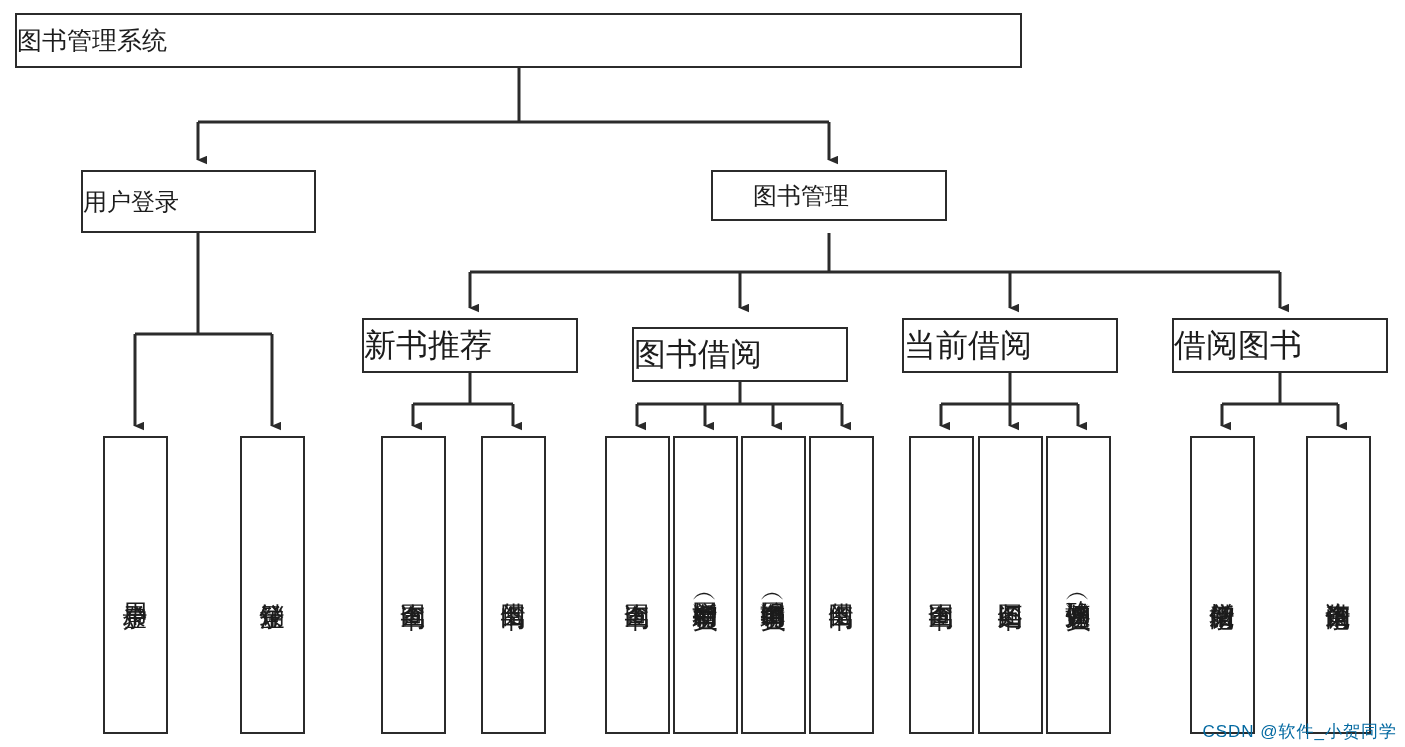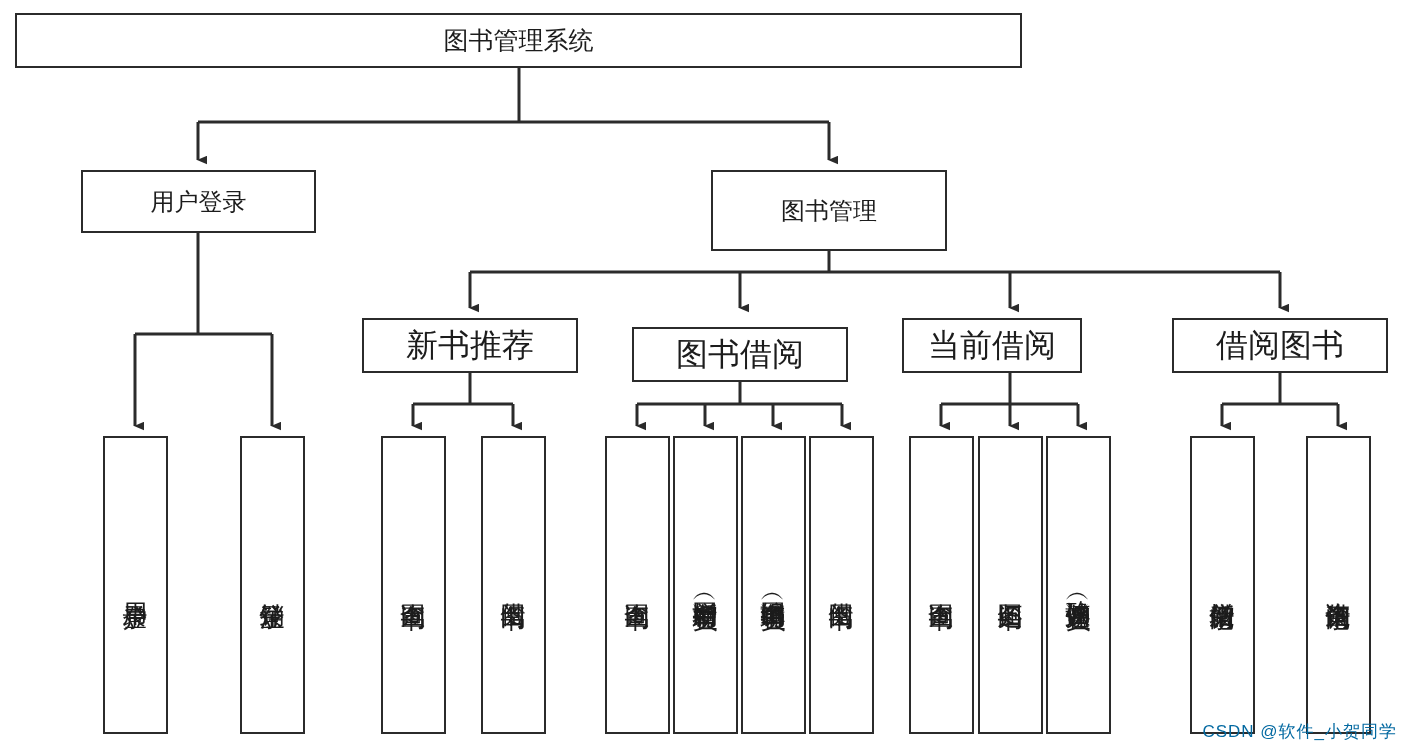--- a/index.html
+++ b/index.html
@@ -13,21 +13,21 @@
   #diagram{position:absolute;left:0;top:0;width:1405px;height:747px;}
   .edges{position:absolute;left:0;top:0;width:1405px;height:747px;pointer-events:none;}
 
   .node{
     position:absolute;
     box-sizing:border-box;
     background:#ffffff;
     border:2px solid #2b2b2b;
     display:flex;
     align-items:center;
-    justify-content:center;
+    justify-content:flex-start;
     color:#1c1c1c;
   }
   .node.root{ font-size:25px; }
   .node.mid{ font-size:24px; }
   .node.sub{ font-size:32px; }
 
   .leaf{
     position:absolute;
     box-sizing:border-box;
     background:#ffffff;
@@ -111,31 +111,31 @@
     </g>
   </svg>
 
   <div class="node root" style="left:15px;top:13px;width:1007px;height:55px;">
     <span>图书管理系统</span>
   </div>
 
   <div class="node mid" style="left:81px;top:170px;width:235px;height:63px;">
     <span>用户登录</span>
   </div>
-  <div class="node mid" style="left:711px;top:170px;width:236px;height:81px;">
+  <div class="node mid" style="left:711px;top:170px;width:236px;height:51px;padding-left:40px;">
     <span>图书管理</span>
   </div>
 
   <div class="node sub" style="left:362px;top:318px;width:216px;height:55px;">
     <span>新书推荐</span>
   </div>
   <div class="node sub" style="left:632px;top:327px;width:216px;height:55px;">
     <span>图书借阅</span>
   </div>
-  <div class="node sub" style="left:902px;top:318px;width:180px;height:55px;">
+  <div class="node sub" style="left:902px;top:318px;width:216px;height:55px;">
     <span>当前借阅</span>
   </div>
   <div class="node sub" style="left:1172px;top:318px;width:216px;height:55px;">
     <span>借阅图书</span>
   </div>
 
   <div class="leaf" style="left:103px;top:436px;width:65px;height:298px;">
     <span class="vtext">用户登录</span>
   </div>
   <div class="leaf" style="left:240px;top:436px;width:65px;height:298px;">

